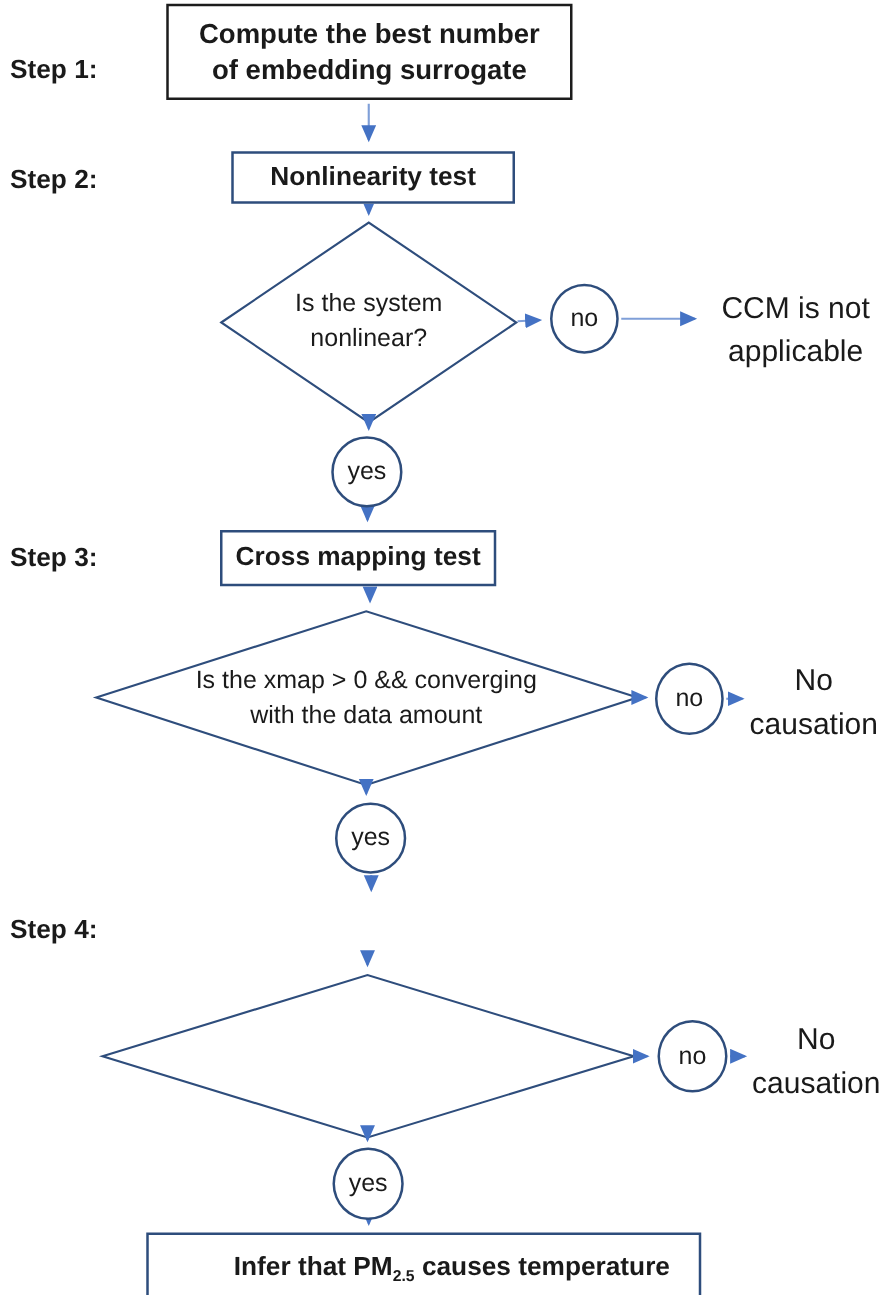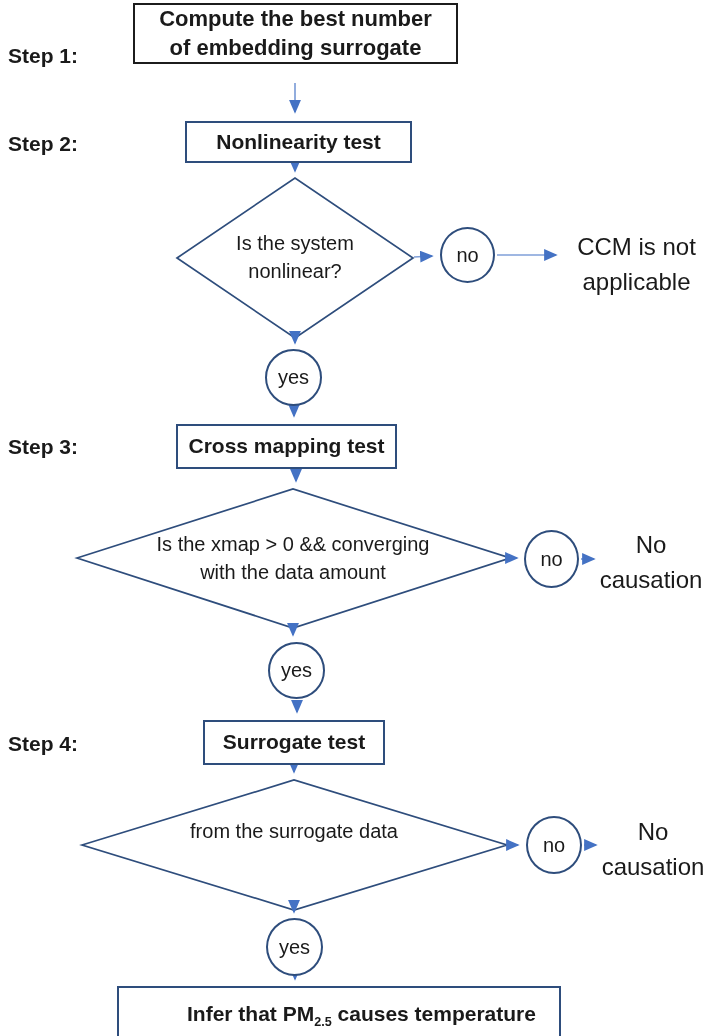--- a/index.html
+++ b/index.html
@@ -66,53 +66,49 @@
       <line x1="295" y1="977" x2="295" y2="979" marker-end="url(#ah)"></line>
     </g>
   </svg>
 
   <div class="step-label" style="top:44px;">Step 1:</div>
   <div class="step-label" style="top:132px;">Step 2:</div>
   <div class="step-label" style="top:435px;">Step 3:</div>
   <div class="step-label" style="top:732px;">Step 4:</div>
   <div class="step-label" style="top:1050px;">Step 5:</div>
 
-  <div class="proc-box dark" style="left:133px;top:3px;width:325px;height:61px;">
+  <div class="proc-box dark" style="left:133px;top:3px;width:325px;height:77px;">
     <span>Compute the best number</span>
     <span>of embedding surrogate</span>
   </div>
 
   <div class="proc-box" style="left:185px;top:121px;width:227px;height:42px;">
     <span>Nonlinearity test</span>
   </div>
 
   <div class="proc-box" style="left:176px;top:424px;width:221px;height:45px;">
     <span>Cross mapping test</span>
   </div>
 
-  <div class="proc-box" style="left:203px;top:720px;width:182px;height:45px;">
-    <span>Surrogate test</span>
-  </div>
 
   <div class="proc-box" style="left:117px;top:986px;width:444px;height:57px;padding-left:45px;">
     <span><span>Infer that PM</span><sub class="pm">2.5</sub><span> causes temperature</span></span>
   </div>
 
   <div class="dia-text" style="left:195px;top:229px;width:200px;">
     <div>Is the system</div>
     <div>nonlinear?</div>
   </div>
 
   <div class="dia-text" style="left:143px;top:530px;width:300px;">
     <div>Is the xmap &gt; 0 &amp;&amp; converging</div>
     <div>with the data amount</div>
   </div>
 
   <div class="dia-text" style="left:144px;top:817px;width:300px;">
-    <div>from the surrogate data</div>
   </div>
 
   <div class="circle" style="left:440px;top:227px;width:55px;height:56px;">no</div>
   <div class="circle" style="left:265px;top:349px;width:57px;height:57px;">yes</div>
   <div class="circle" style="left:524px;top:530px;width:55px;height:58px;">no</div>
   <div class="circle" style="left:268px;top:642px;width:57px;height:57px;">yes</div>
   <div class="circle" style="left:526px;top:816px;width:56px;height:58px;">no</div>
   <div class="circle" style="left:266px;top:918px;width:57px;height:58px;">yes</div>
 
   <div class="outcome" style="left:565px;top:230px;width:143px;">

